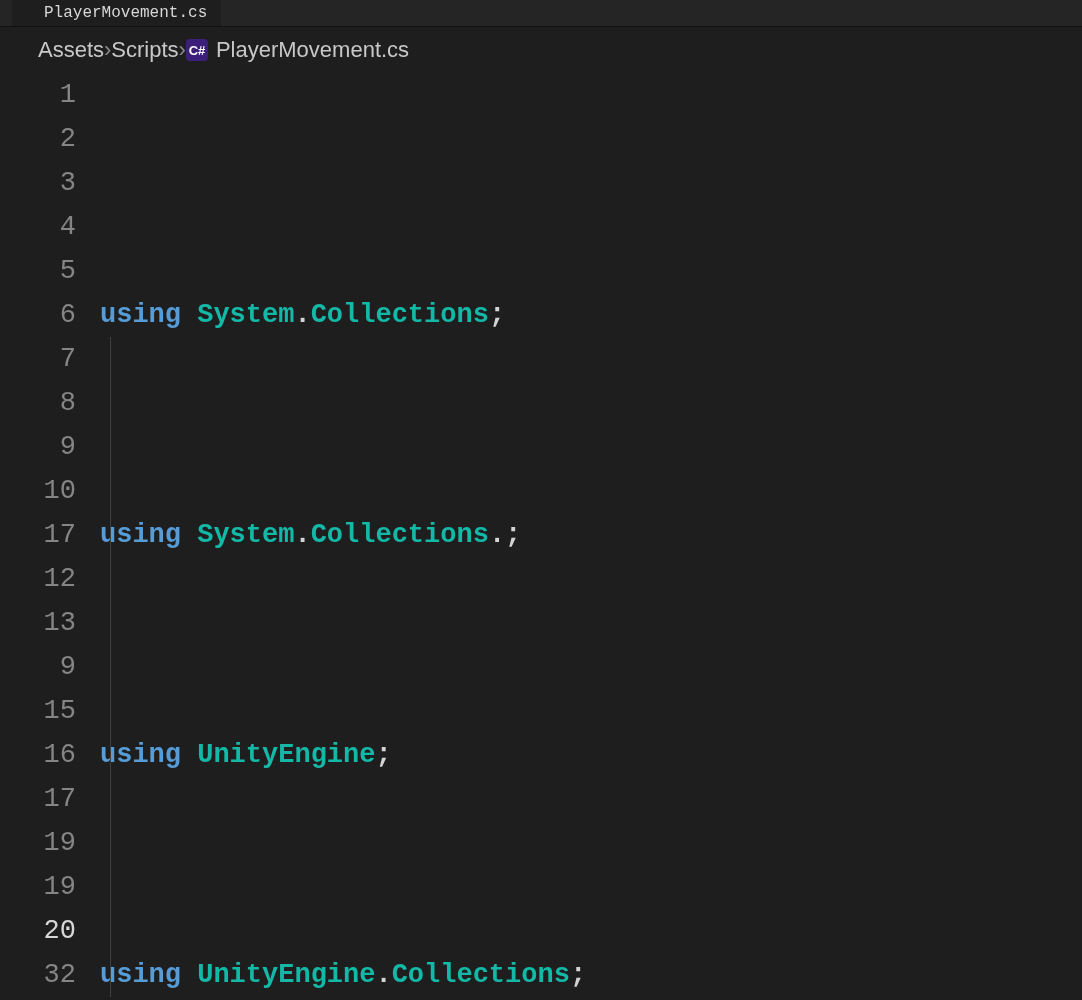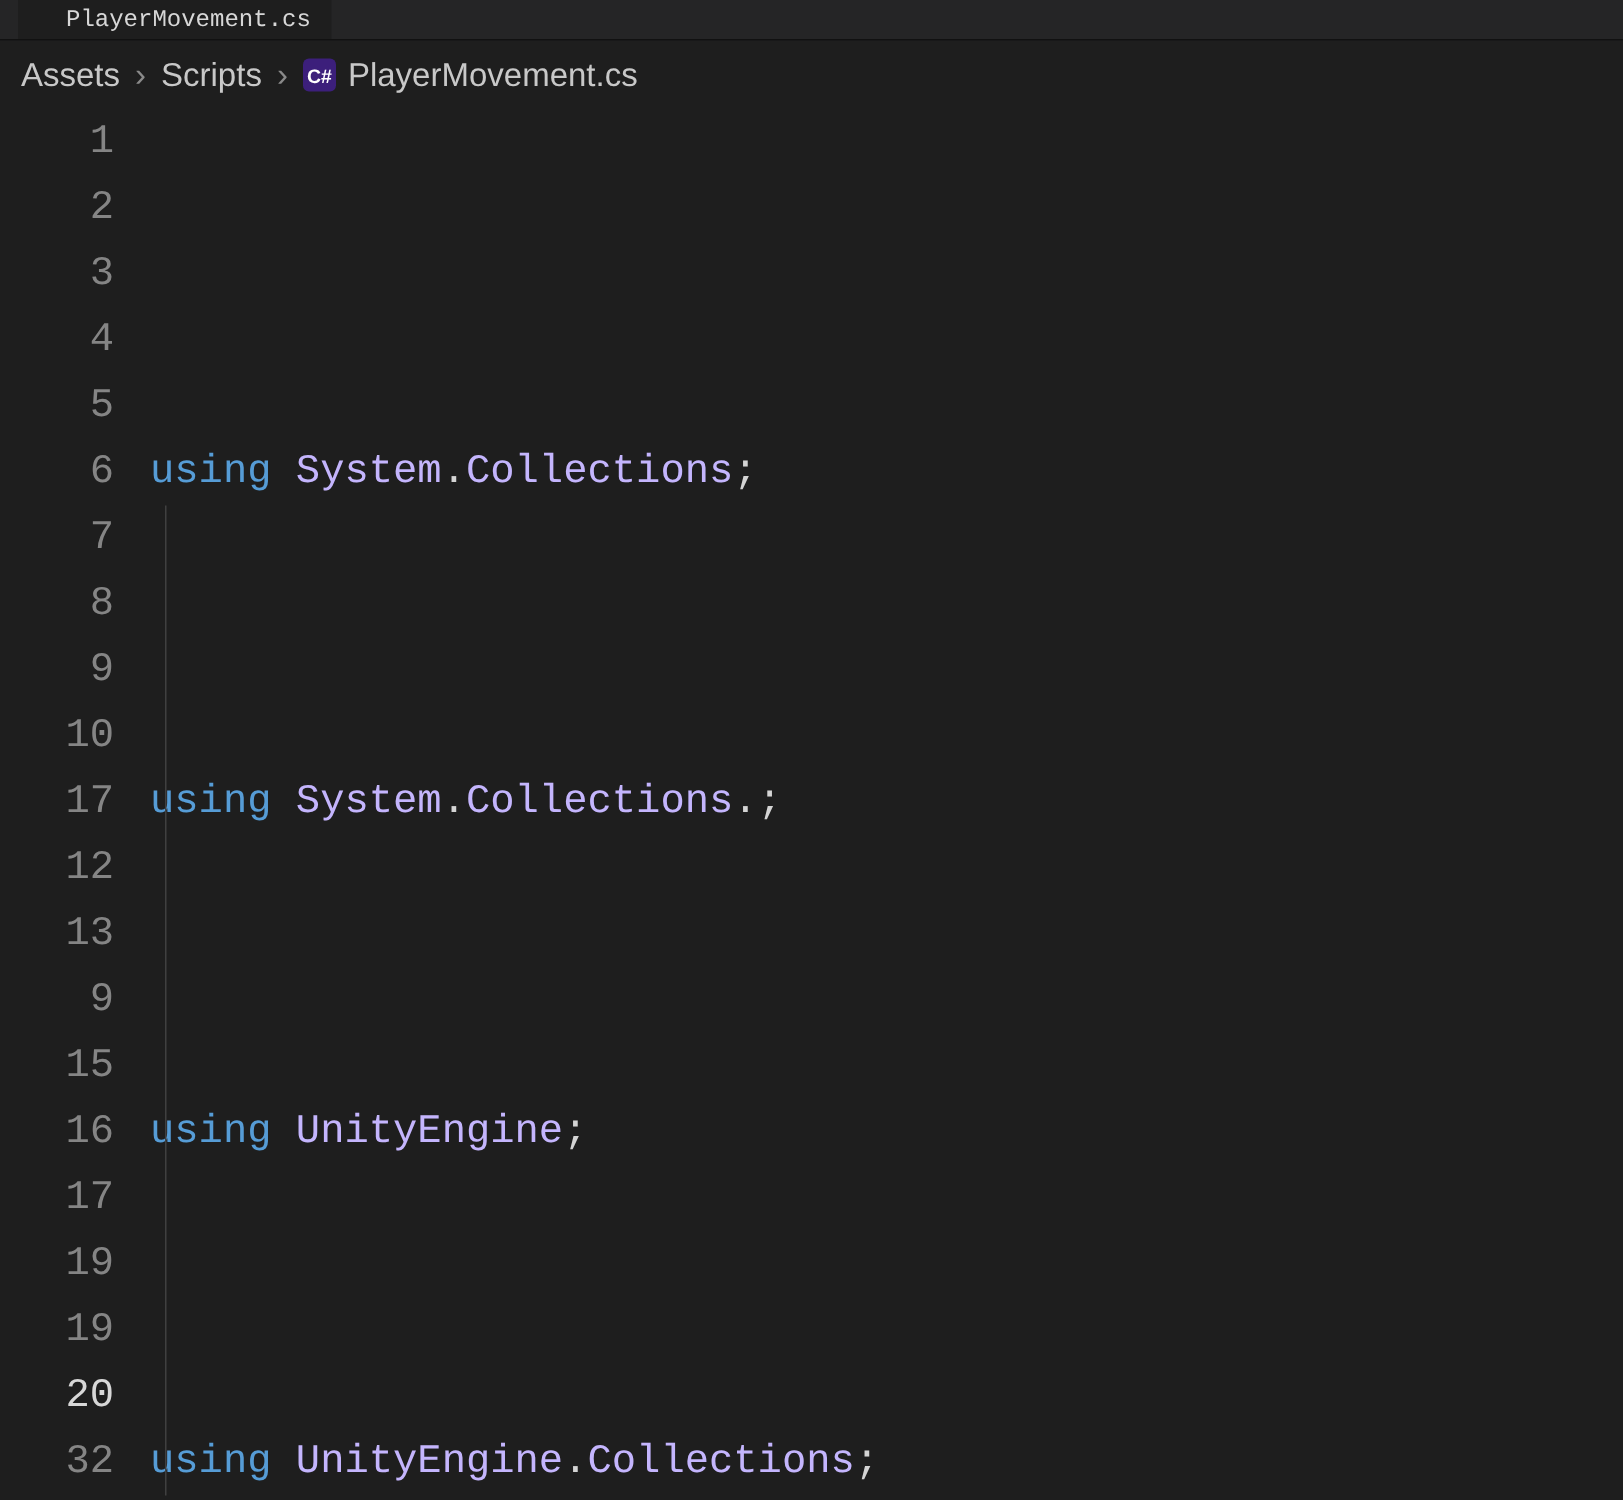--- a/index.html
+++ b/index.html
@@ -30,25 +30,25 @@
     font-size: 16px;
     height: 100%;
   }
   .tab .dot {
     width: 10px; height: 10px; border-radius: 50%;
   }
 
   .breadcrumb {
     display: flex;
     align-items: flex-start;
-    gap: 10px;
     padding: 10px 14px;
     font-size: 22px;
     color: #c8c8c8;
     font-family: "Segoe UI", Arial, sans-serif;
+    margin-left: 24px;
   }
   .breadcrumb .sep { color: #8a8a8a; }
   .breadcrumb .fileicon {
     display: inline-flex;
     align-items: center;
     gap: 8px;
   }
   .csharp-icon {
     width: 22px; height: 22px; border-radius: 4px;
     background: #3c1f7b;
@@ -72,33 +72,33 @@
     user-select: none;
   }
   .gutter .ln { height: 44px; }
   .gutter .ln.active { color: #d7d7d7; font-weight: 500; padding-left: 20px; }
 
   .code {
     flex: 1;
     position: relative;
     white-space: pre;
   }
-  .codeline { height: 44px; display: flex; align-items: center; }
+  .codeline { height: 44px; display: flex; align-items: center; font-weight: bold; }
 
   .indent-guide {
     position: absolute;
     top: 264px;       
     left: 10px;
     width: 0;
     height: 660px;    
     border-left: 1px solid #404040;
   }
 
   .tok-keyword   { color: #569cd6; }     
-  .tok-namespace { color: #c4b5fd; }     
+  .tok-namespace { color: #14b8a6; }     
   .tok-punct     { color: #d4d4d4; }
   .tok-plain     { color: #d4d4d4; }
 
   .statusbar {
     height: 10px;
     background: #007acc;
   }
 </style>
 </head>
 <body>

